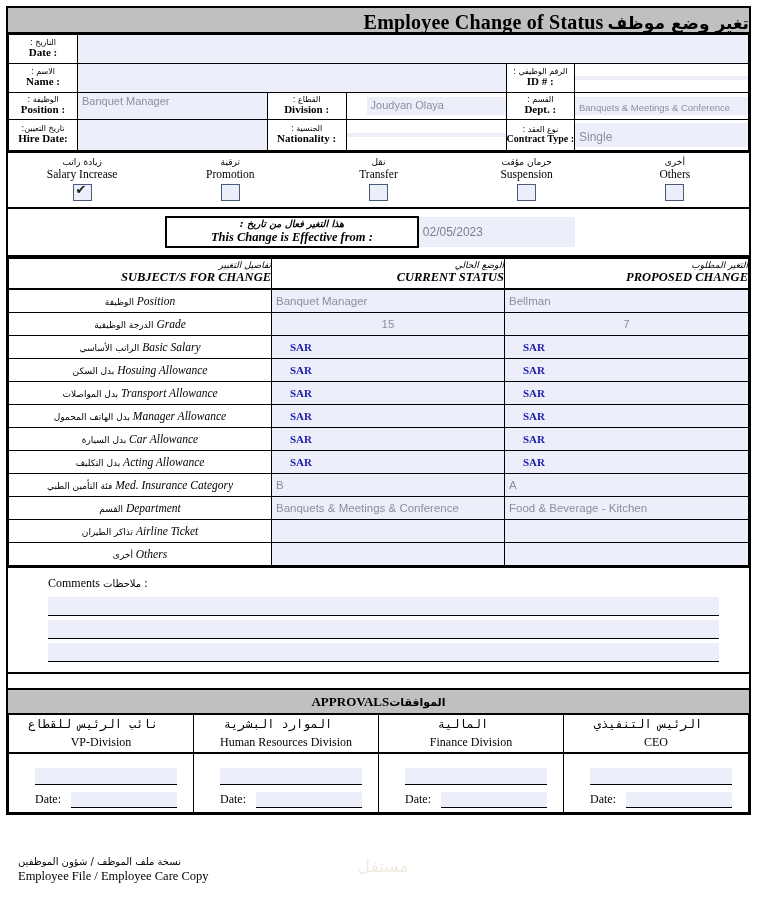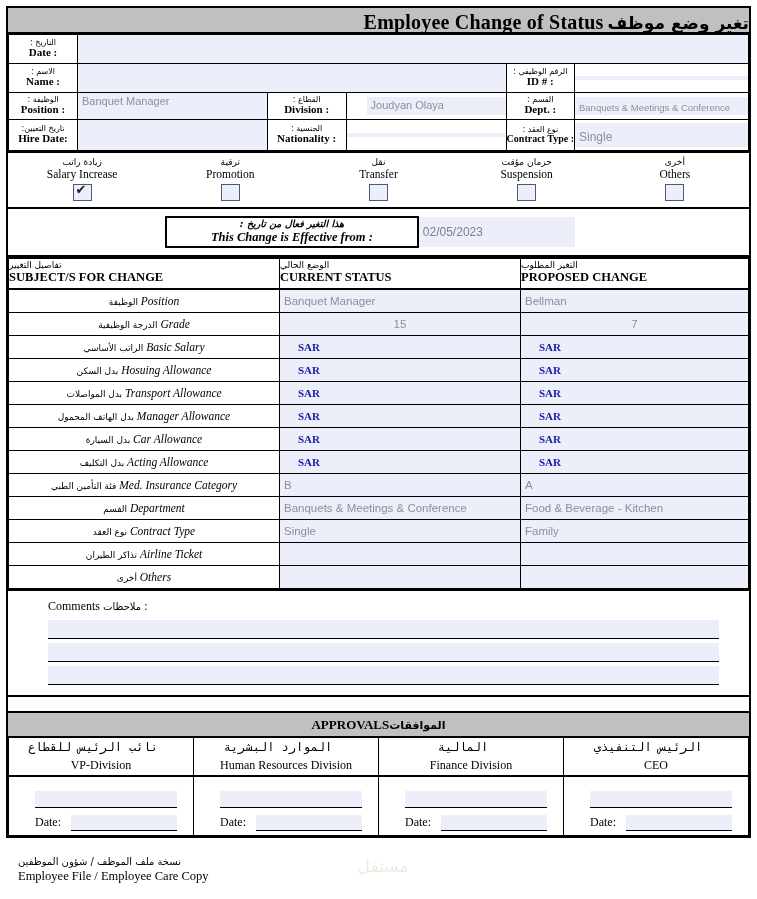--- a/index.html
+++ b/index.html
@@ -92,21 +92,21 @@
   .effbox .a{font-family:"DejaVu Sans",sans-serif;font-size:9.5px;font-style:italic;font-weight:bold;display:block;direction:rtl;}
   .effbox .e{font-family:"Liberation Serif",serif;font-size:12.5px;font-weight:bold;font-style:italic;display:block;}
   .effval{width:150px;height:30px;}
   .effval .fld{font-size:12px;color:#7b8090;padding-top:8px;}
 
   
   .chg{border-collapse:collapse;width:100%;}
   .chg td{border:1px solid #000;padding:0;}
   .chg tr.hdr td{
     border-top:2px solid #000;border-bottom:2px solid #000;
-    text-align:left;padding:2px 8px 3px 0;line-height:1.1;
+    text-align:right;padding:2px 0 3px 0;line-height:1.1;font-style:italic;
   }
   .chg tr.hdr .a{font-family:"DejaVu Sans",sans-serif;font-size:9px;display:block;direction:rtl;}
   .chg tr.hdr .e{font-family:"Liberation Serif",serif;font-size:12.5px;font-weight:bold;display:block;}
   .rowlbl{
     text-align:center;padding:3px 8px 4px 8px;
     font-family:"Liberation Serif",serif;font-size:11.5px;font-style:italic;
     white-space:nowrap;
   }
   .rowlbl .a{font-family:"DejaVu Sans",sans-serif;font-size:9px;font-style:normal;}
   .valcell{height:22px;}
@@ -436,29 +436,20 @@
     <tr>
       <td class="rowlbl"><span class="a">القسم</span> <span>Department</span></td>
       <td class="valcell">
               <span class="fld">Banquets &amp; Meetings &amp; Conference</span>
             </td>
       <td class="valcell">
               <span class="fld">Food &amp; Beverage - Kitchen</span>
             </td>
     </tr>
 
-    <tr>
-      <td class="rowlbl"><span class="a">نوع العقد</span> <span>Contract Type</span></td>
-      <td class="valcell">
-              <span class="fld">Single</span>
-            </td>
-      <td class="valcell">
-              <span class="fld">Family</span>
-            </td>
-    </tr>
 
     <tr>
       <td class="rowlbl"><span class="a">تذاكر الطيران</span> <span>Airline Ticket</span></td>
       <td class="valcell">
               <span class="fld"></span>
             </td>
       <td class="valcell">
               <span class="fld"></span>
             </td>
     </tr>

